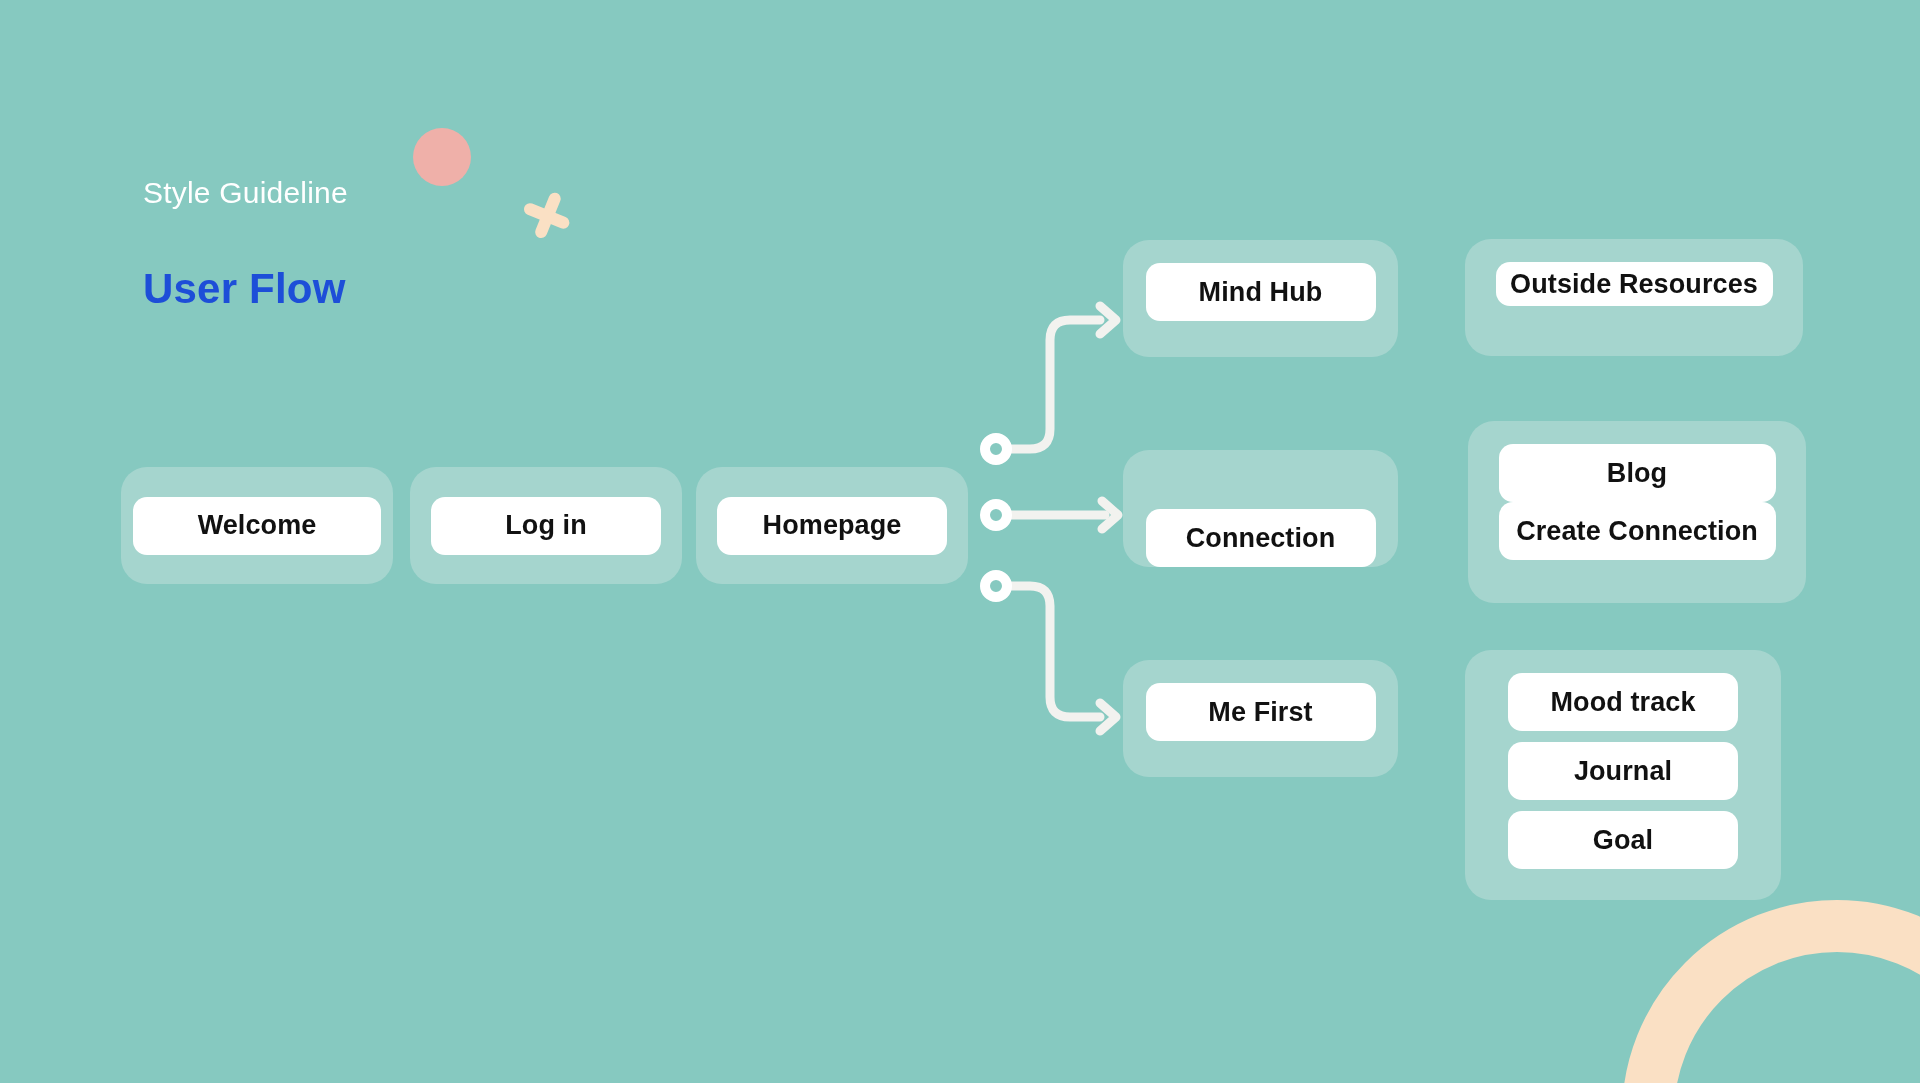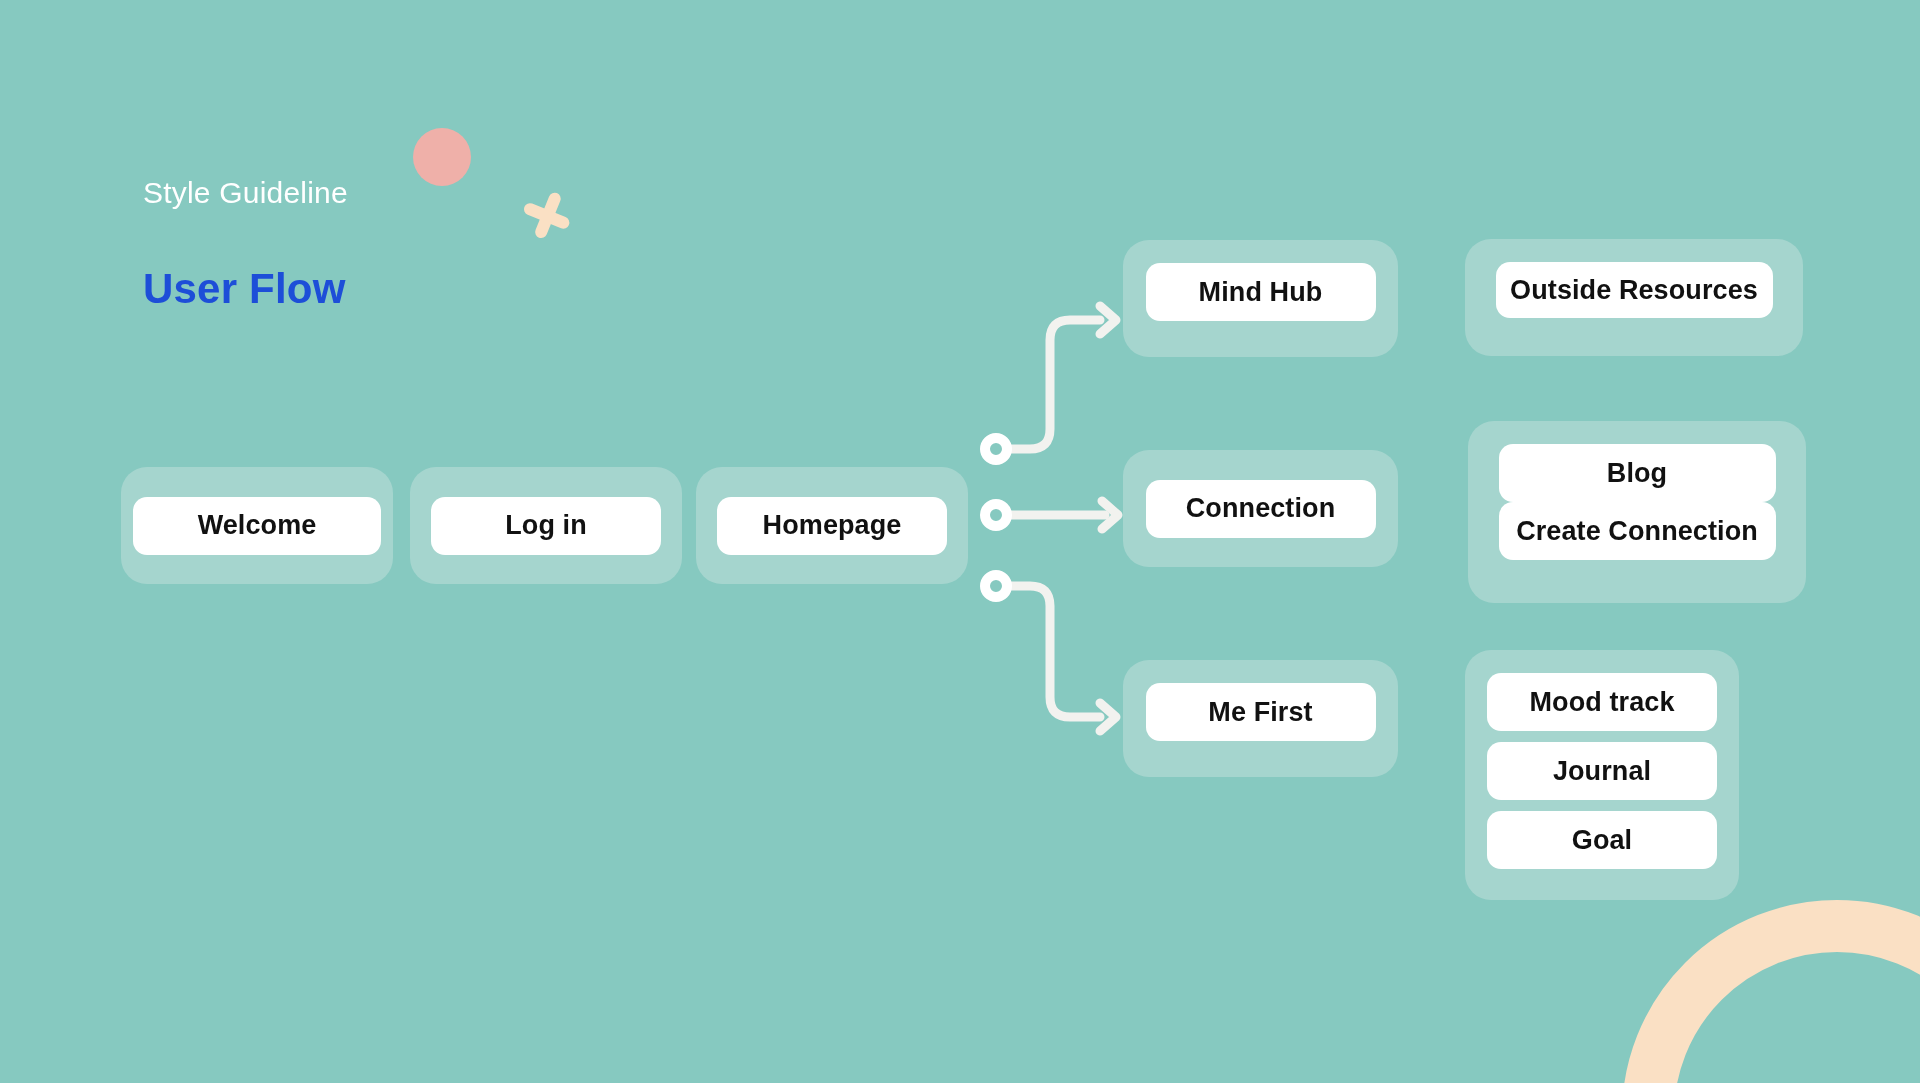--- a/index.html
+++ b/index.html
@@ -57,33 +57,33 @@
   .g-welcome{left:121px;top:467px;width:272px;height:117px;}
   .g-welcome .card{width:248px;height:58px;}
   .g-login{left:410px;top:467px;width:272px;height:117px;}
   .g-login .card{width:230px;height:58px;}
   .g-homepage{left:696px;top:467px;width:272px;height:117px;}
   .g-homepage .card{width:230px;height:58px;}
 
   
   .g-mindhub{left:1123px;top:240px;width:275px;height:117px;justify-content:flex-start;padding-top:23px;}
   .g-mindhub .card{width:230px;height:58px;}
-  .g-connection{left:1123px;top:450px;width:275px;height:117px;justify-content:center;}
+  .g-connection{left:1123px;top:450px;width:275px;height:117px;justify-content:flex-end;}
   .g-connection .card{width:230px;height:58px;}
   .g-mefirst{left:1123px;top:660px;width:275px;height:117px;justify-content:flex-start;padding-top:23px;}
   .g-mefirst .card{width:230px;height:58px;}
 
   
   .g-outside{left:1465px;top:239px;width:338px;height:117px;justify-content:flex-start;padding-top:23px;}
-  .g-outside .card{width:277px;height:56px;}
+  .g-outside .card{width:277px;height:44px;}
 
   .g-blog{left:1468px;top:421px;width:338px;height:182px;justify-content:flex-start;padding-top:23px;}
   .g-blog .card{width:277px;height:58px;}
 
-  .g-mood{left:1465px;top:650px;width:274px;height:250px;justify-content:flex-start;padding-top:23px;gap:11px;}
+  .g-mood{left:1465px;top:650px;width:316px;height:250px;justify-content:flex-start;padding-top:23px;gap:11px;}
   .g-mood .card{width:230px;height:58px;}
 
   
   .connectors{position:absolute;left:0;top:0;width:1920px;height:1083px;pointer-events:none;}
 </style>
 </head>
 <body>
 
 <div id="stage">
 

